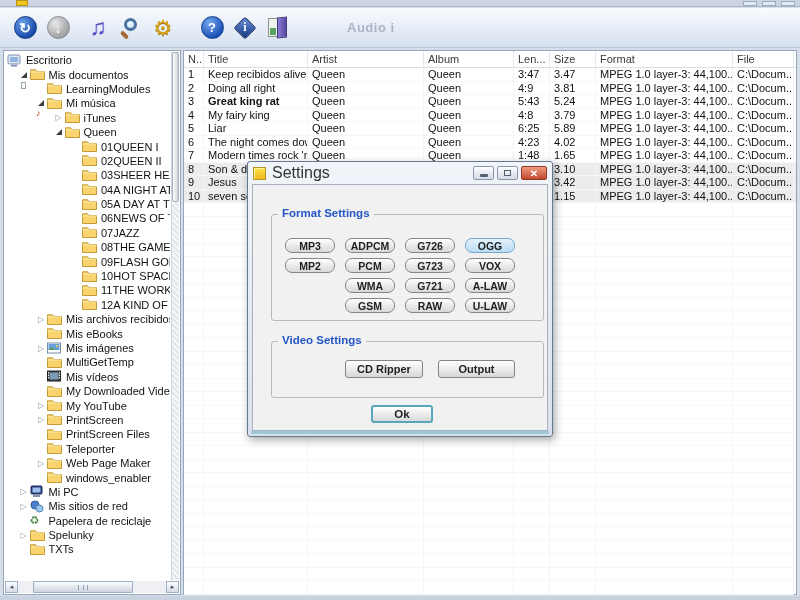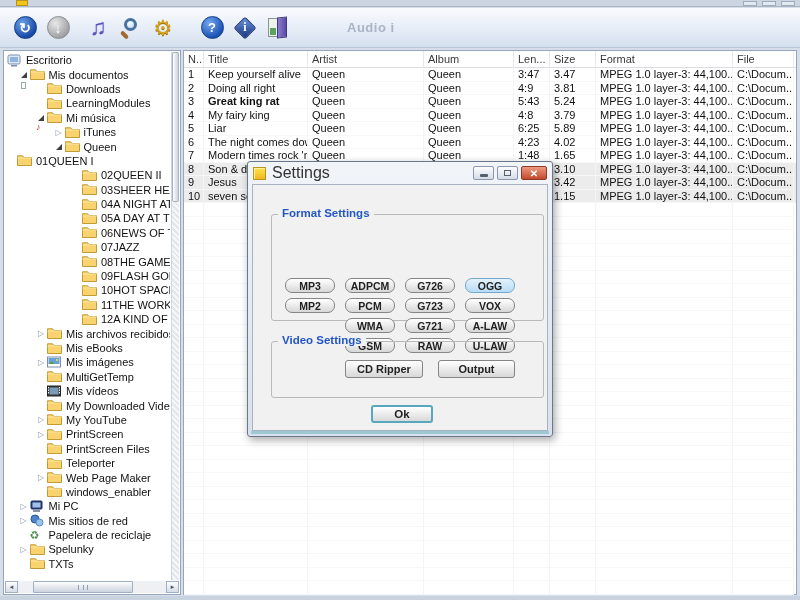--- a/index.html
+++ b/index.html
@@ -97,21 +97,21 @@
   .groupbox { position:absolute; left:18px; width:273px; border:1px solid #b9b9b9; border-radius:3px; }
   #gb-format { top:29px; height:107px; }
   #gb-other  { top:156px; height:57px; }
   .gb-label { position:absolute; top:-8px; left:6px; background:#f1f1f1; padding:0 4px;
               color:#2456c6; font-weight:bold; font-size:11.5px; }
 
   .fmt-grid { position:absolute; left:32px; top:53px; display:grid;
               grid-template-columns:repeat(4,50px); grid-auto-rows:15px; column-gap:10px; row-gap:5px; }
   .fmt-btn { width:50px; height:15px; border:1px solid #858585; border-radius:7px;
              background:linear-gradient(#ffffff,#d7d7d7); font-size:10.5px; font-weight:bold; color:#222;
-             display:flex; align-items:center; justify-content:center; cursor:default;margin-top:40px; }
+             display:flex; align-items:center; justify-content:center; cursor:default; }
   .fmt-btn.selected { background:linear-gradient(#e4f2fc,#b9dbf4); border-color:#74a8cc; }
 
   .other-btn { position:absolute; top:175px; height:18px; border:1px solid #858585; border-radius:3px;
                background:linear-gradient(#ffffff,#d7d7d7); font-size:11px; font-weight:bold; color:#222;
                display:flex; align-items:center; justify-content:center; }
   #cd-ripper-btn { left:92px; width:78px; }
   #output-btn    { left:185px; width:77px; }
   .ok-btn { position:absolute; left:118px; top:220px; width:62px; height:18px;
             border:2px solid #58a7bd; border-radius:3px; background:linear-gradient(#ffffff,#d9d9d9);
             font-size:11.5px; font-weight:bold; color:#222; display:flex; align-items:center; justify-content:center; }
@@ -191,30 +191,20 @@
         <span class="t-label">Mis documentos</span>
       </div>
       <div class="tree-item" style="padding-left: 30px;">
         <span class="arrow none"></span>
         <span class="t-icon">
           <svg width="15" height="12" viewBox="0 0 15 12">
             <path d="M0.5 1.8 L5.6 1.8 L7.1 3.6 L14.5 3.6 L14.5 11.5 L0.5 11.5 Z" fill="#f9d36d" stroke="#c29a36"></path>
             <path d="M0.5 4 L14.5 4" stroke="#fce9a8" fill="none"></path>
           </svg>
         </span>
-        <span class="t-label">Downloads</span>
-      </div>
-      <div class="tree-item" style="padding-left: 30px;">
-        <span class="arrow none"></span>
-        <span class="t-icon">
-          <svg width="15" height="12" viewBox="0 0 15 12">
-            <path d="M0.5 1.8 L5.6 1.8 L7.1 3.6 L14.5 3.6 L14.5 11.5 L0.5 11.5 Z" fill="#f9d36d" stroke="#c29a36"></path>
-            <path d="M0.5 4 L14.5 4" stroke="#fce9a8" fill="none"></path>
-          </svg>
-        </span>
         <span class="t-label">LearningModules</span>
       </div>
       <div class="tree-item" style="padding-left: 30px;">
         <span class="arrow expanded"></span>
         <span class="t-icon">
           <svg width="15" height="12" viewBox="0 0 15 12">
             <path d="M0.5 1.8 L5.6 1.8 L7.1 3.6 L14.5 3.6 L14.5 11.5 L0.5 11.5 Z" fill="#f9d36d" stroke="#c29a36"></path>
             <path d="M0.5 4 L14.5 4" stroke="#fce9a8" fill="none"></path>
           </svg>
           <span style="position:absolute;margin-left:-11px;margin-top:-1px;color:#c23a2a;font-size:9px">♪</span>
@@ -234,21 +224,21 @@
       <div class="tree-item" style="padding-left: 47.5px;">
         <span class="arrow expanded"></span>
         <span class="t-icon">
           <svg width="15" height="12" viewBox="0 0 15 12">
             <path d="M0.5 1.8 L5.6 1.8 L7.1 3.6 L14.5 3.6 L14.5 11.5 L0.5 11.5 Z" fill="#f9d36d" stroke="#c29a36"></path>
             <path d="M0.5 4 L14.5 4" stroke="#fce9a8" fill="none"></path>
           </svg>
         </span>
         <span class="t-label">Queen</span>
       </div>
-      <div class="tree-item" style="">
+      <div class="tree-item" style="padding-left: 65px;">
         <span class="arrow none"></span>
         <span class="t-icon">
           <svg width="15" height="12" viewBox="0 0 15 12">
             <path d="M0.5 1.8 L5.6 1.8 L7.1 3.6 L14.5 3.6 L14.5 11.5 L0.5 11.5 Z" fill="#f9d36d" stroke="#c29a36"></path>
             <path d="M0.5 4 L14.5 4" stroke="#fce9a8" fill="none"></path>
           </svg>
         </span>
         <span class="t-label">01QUEEN I</span>
       </div>
       <div class="tree-item" style="padding-left: 65px;">
@@ -557,21 +547,21 @@
       <div class="cell" style="width: 116px;">Artist</div>
       <div class="cell" style="width: 90px;">Album</div>
       <div class="cell" style="width: 36px;">Len...</div>
       <div class="cell" style="width: 46px;">Size</div>
       <div class="cell" style="width: 137px;">Format</div>
       <div class="cell" style="width: 61px;">File</div>
     </div>
   <div id="tbl-body">
       <div class="tbl-row">
         <div class="cell" style="width: 20px;">1</div>
-        <div class="cell" style="width: 104px;">Keep yourself alive</div>
+        <div class="cell" style="width: 104px;">Keep recibidos alive</div>
         <div class="cell" style="width: 116px;">Queen</div>
         <div class="cell" style="width: 90px;">Queen</div>
         <div class="cell" style="width: 36px;">3:47</div>
         <div class="cell" style="width: 46px;">3.47</div>
         <div class="cell" style="width: 137px;">MPEG 1.0 layer-3: 44,100...</div>
         <div class="cell" style="width: 61px;">C:\Docum...</div>
       </div>
       <div class="tbl-row">
         <div class="cell" style="width: 20px;">2</div>
         <div class="cell" style="width: 104px;">Doing all right</div>

